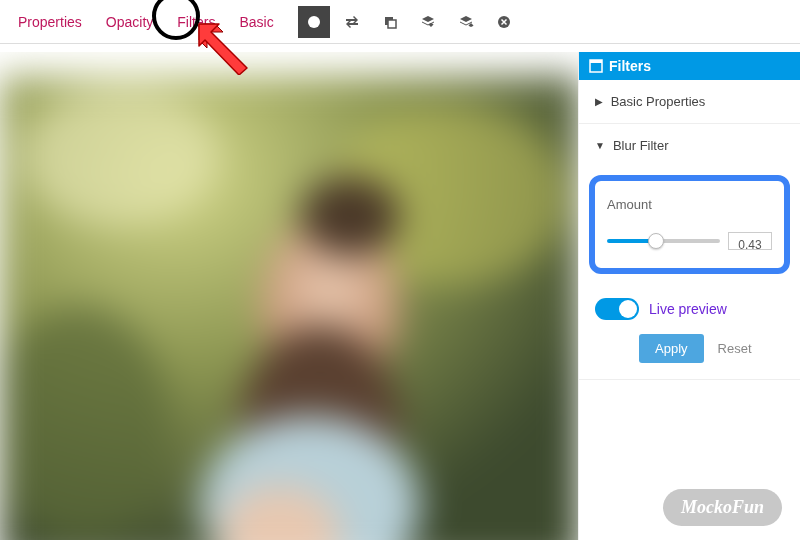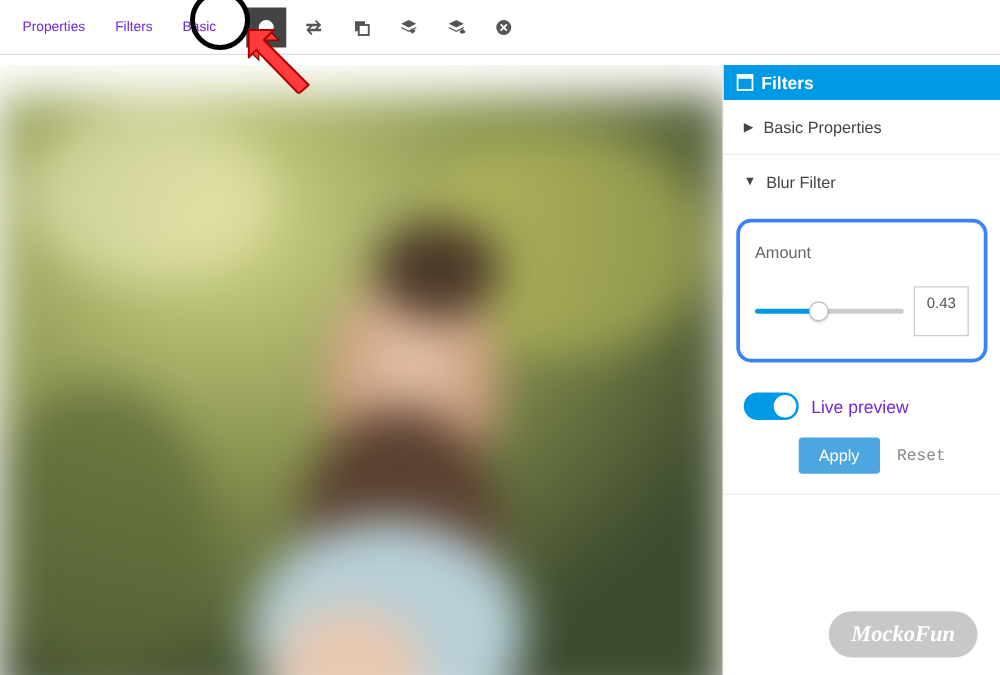--- a/index.html
+++ b/index.html
@@ -1,61 +1,62 @@
 <!DOCTYPE html>
 <html><head>
 <meta charset="utf-8">
 <style>
 * { margin: 0; padding: 0; box-sizing: border-box; font-family: -apple-system, BlinkMacSystemFont, "Segoe UI", Arial, sans-serif; }
 body { width: 800px; height: 540px; overflow: hidden; background: #fff; position: relative; }
 
 .toolbar { height: 44px; border-bottom: 1px solid #ddd; display: flex; align-items: center; padding: 0 8px; gap: 4px; }
-.toolbar-tab { padding: 8px 10px; color: #6d28d9; font-size: 11px; cursor: pointer; }
+.toolbar-tab { padding: 8px 10px; color: #be185d; font-size: 14px; cursor: pointer; }
 .toolbar-icon { width: 32px; height: 32px; display: flex; align-items: center; justify-content: center; color: #555; cursor: pointer; margin-left: 2px; }
 .toolbar-icon.active { background: #444; color: #fff; }
 .toolbar-icon svg { width: 16px; height: 16px; }
 .spacer { width: 4px; }
 
 .main { display: flex; height: calc(100% - 52px); margin-top: 8px; }
 .canvas { flex: 1; position: relative; overflow: hidden; background: #fff; }
 .photo { position: absolute; left: 0; top: 24px; width: 580px; height: 490px; filter: blur(18px); }
 
 .sidebar { width: 222px; border-left: 1px solid #eee; display: flex; flex-direction: column; background: #fff; }
 .panel-header { background: #0099e5; color: #fff; padding: 6px 10px; font-size: 14px; font-weight: bold; display: flex; align-items: center; gap: 6px; }
 .panel-header svg { width: 14px; height: 14px; }
 .section { padding: 14px 16px; font-size: 13px; color: #444; display: flex; align-items: center; gap: 8px; cursor: pointer; }
 .section .caret { font-size: 10px; }
 .divider { border-top: 1px solid #eee; margin: 0 0; }
 
-.highlight-box { border: 3px solid #3b82f6; border-radius: 12px; margin: 8px 10px; padding: 16px 12px 18px; }
+.highlight-box { border: 6px solid #3b82f6; border-radius: 12px; margin: 8px 10px; padding: 16px 12px 18px; }
 .amount-label { font-size: 13px; color: #666; margin-bottom: 20px; }
 .slider-row { display: flex; align-items: center; gap: 8px; }
 .slider { flex: 1; height: 4px; background: linear-gradient(to right, #0099e5 0%, #0099e5 43%, #ccc 43%, #ccc 100%); border-radius: 2px; position: relative; }
 .slider-thumb { position: absolute; left: 43%; top: 50%; transform: translate(-50%, -50%); width: 16px; height: 16px; background: #fff; border: 1px solid #bbb; border-radius: 50%; box-shadow: 0 1px 2px rgba(0,0,0,0.2); }
-.slider-value { width: 44px; height: 40px; border: 1px solid #ccc; font-size: 12px; text-align: center; line-height: 24px; color: #555; }
+.slider-value { width: 44px; height: 18px; border: 1px solid #ccc; font-size: 12px; text-align: center; line-height: 24px; color: #555; }
 
 .controls { padding: 16px; }
 .toggle-row { display: flex; align-items: center; gap: 10px; margin-bottom: 14px; }
 .toggle { width: 44px; height: 22px; background: #0099e5; border-radius: 11px; position: relative; cursor: pointer; }
 .toggle-knob { position: absolute; right: 2px; top: 2px; width: 18px; height: 18px; background: #fff; border-radius: 50%; }
 .toggle-label { font-size: 14px; color: #6d28d9; }
 .button-row { display: flex; align-items: center; gap: 14px; margin-left: 44px; }
 .btn-apply { background: #4da6e0; color: #fff; padding: 7px 16px; border-radius: 3px; font-size: 13px; cursor: pointer; border: none; }
-.btn-reset { color: #888; font-size: 13px; cursor: pointer; font-family: Liberation Mono, monospace; }
+.btn-reset { color: #888; font-size: 13px; cursor: pointer; }
 
 .circle-highlight { position: absolute; left: 152px; top: -8px; width: 48px; height: 48px; border: 4px solid #000; border-radius: 50%; z-index: 10; pointer-events: none; }
 .arrow { position: absolute; left: 195px; top: 20px; z-index: 11; pointer-events: none; }
 
 .watermark { position: absolute; right: 18px; bottom: 14px; background: #c8c8c8; color: #fff; padding: 8px 18px; border-radius: 22px; font-family: Georgia, serif; font-style: italic; font-size: 18px; font-weight: bold; margin-top: 21px; }
 </style>
 </head>
 <body>
 
 <div class="toolbar">
   <div class="toolbar-tab">Properties</div>
+  <div class="toolbar-tab">Opacity</div>
   <div class="toolbar-tab">Filters</div>
   <div class="toolbar-tab">Basic</div>
   <div class="spacer"></div>
   <div class="toolbar-icon active">
     <svg viewBox="0 0 16 16">
         <circle cx="8" cy="8" r="6" fill="#fff"></circle>
       </svg>
   </div>
   <div class="toolbar-icon">
     <svg viewBox="0 0 16 16" fill="currentColor">

